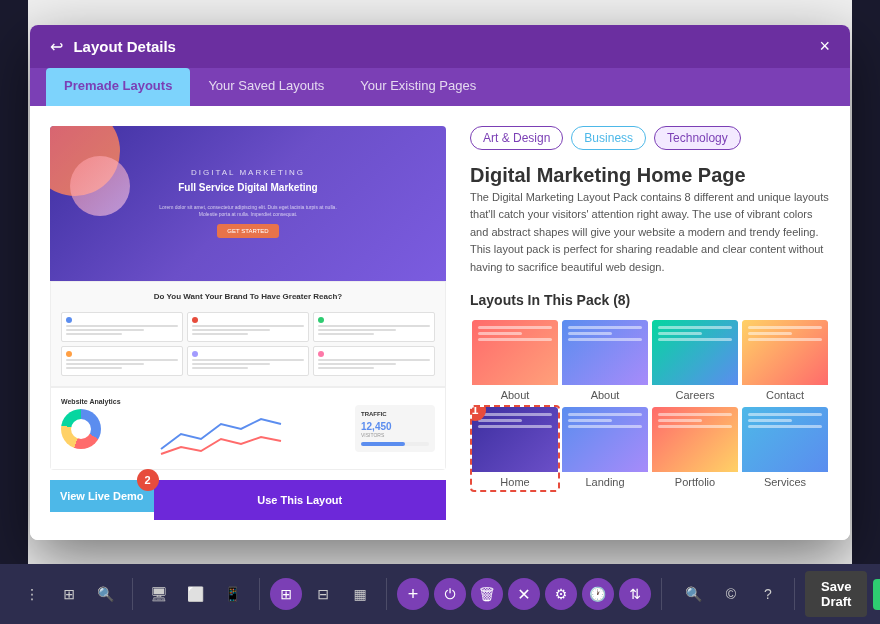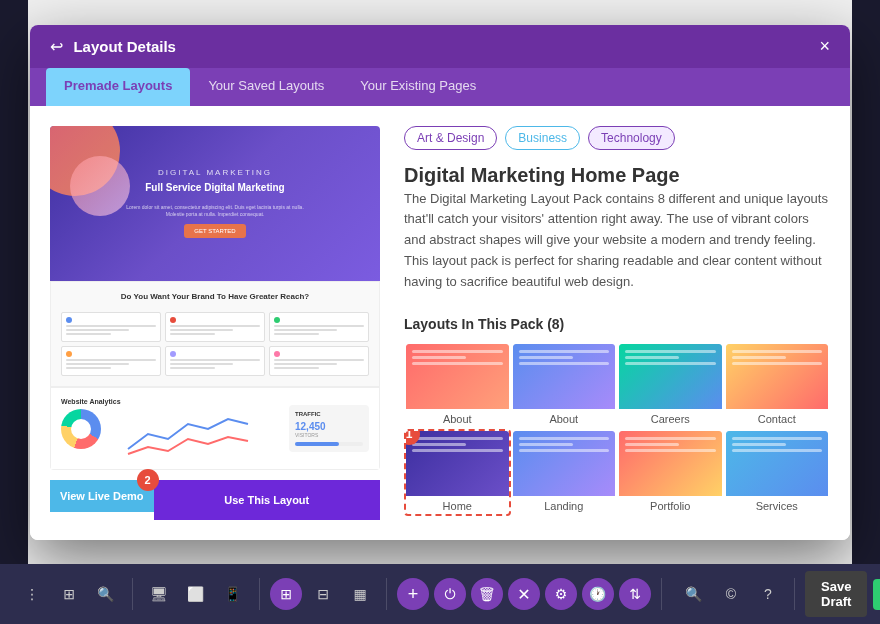--- a/index.html
+++ b/index.html
@@ -117,21 +117,21 @@
     .modal-body {
       display: flex;
       background: #fff;
       padding: 20px;
       gap: 24px;
       max-height: 480px;
     }
 
     
     .preview-col {
-      width: 330px;
+      width: 396px;
       flex-shrink: 0;
     }
 
     .preview-image {
       width: 100%;
       border-radius: 4px;
       overflow: hidden;
       margin-bottom: 10px;
     }
 
@@ -385,24 +385,24 @@
     .tag-tech { border-color: #7b3fb5; color: #7b3fb5; background: #f3eaff; }
 
     .layout-title {
       font-size: 20px;
       font-weight: 700;
       color: #333;
       margin-bottom: 2px;
     }
 
     .layout-desc {
-      font-size: 13px;
+      font-size: 11px;
       color: #555;
       line-height: 1.6;
-      margin-bottom: 24px;
+      margin-bottom: 16px;
     }
 
     .pack-title {
       font-size: 14px;
       font-weight: 700;
       color: #333;
       margin-bottom: 10px;
     }
 
     .layouts-grid {

